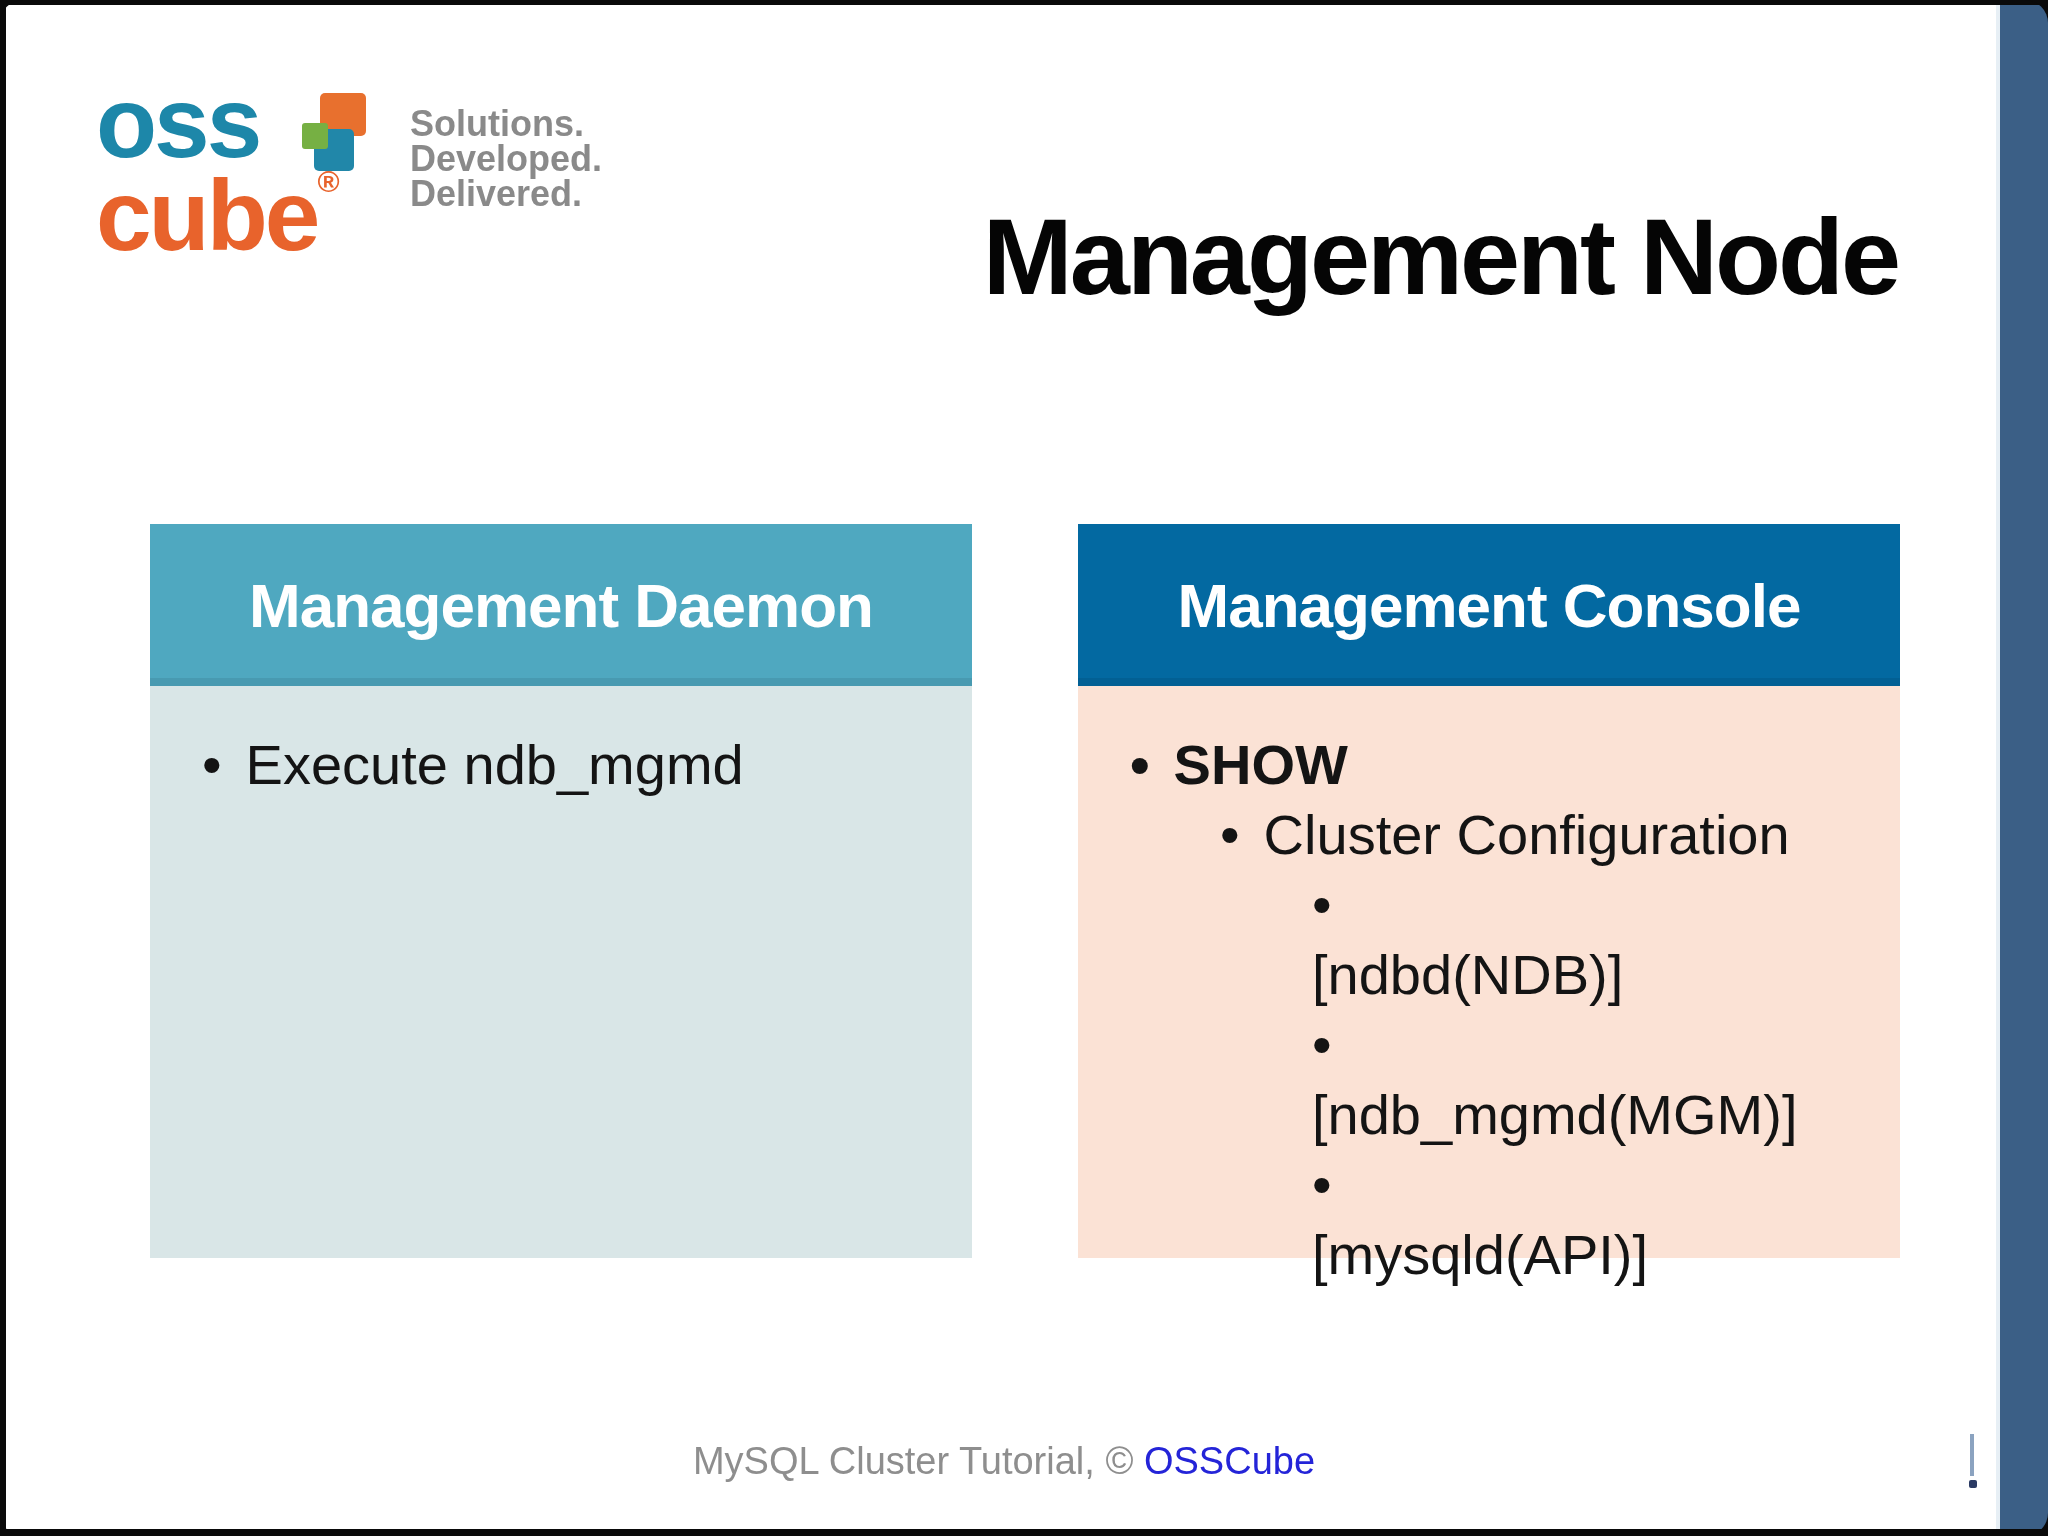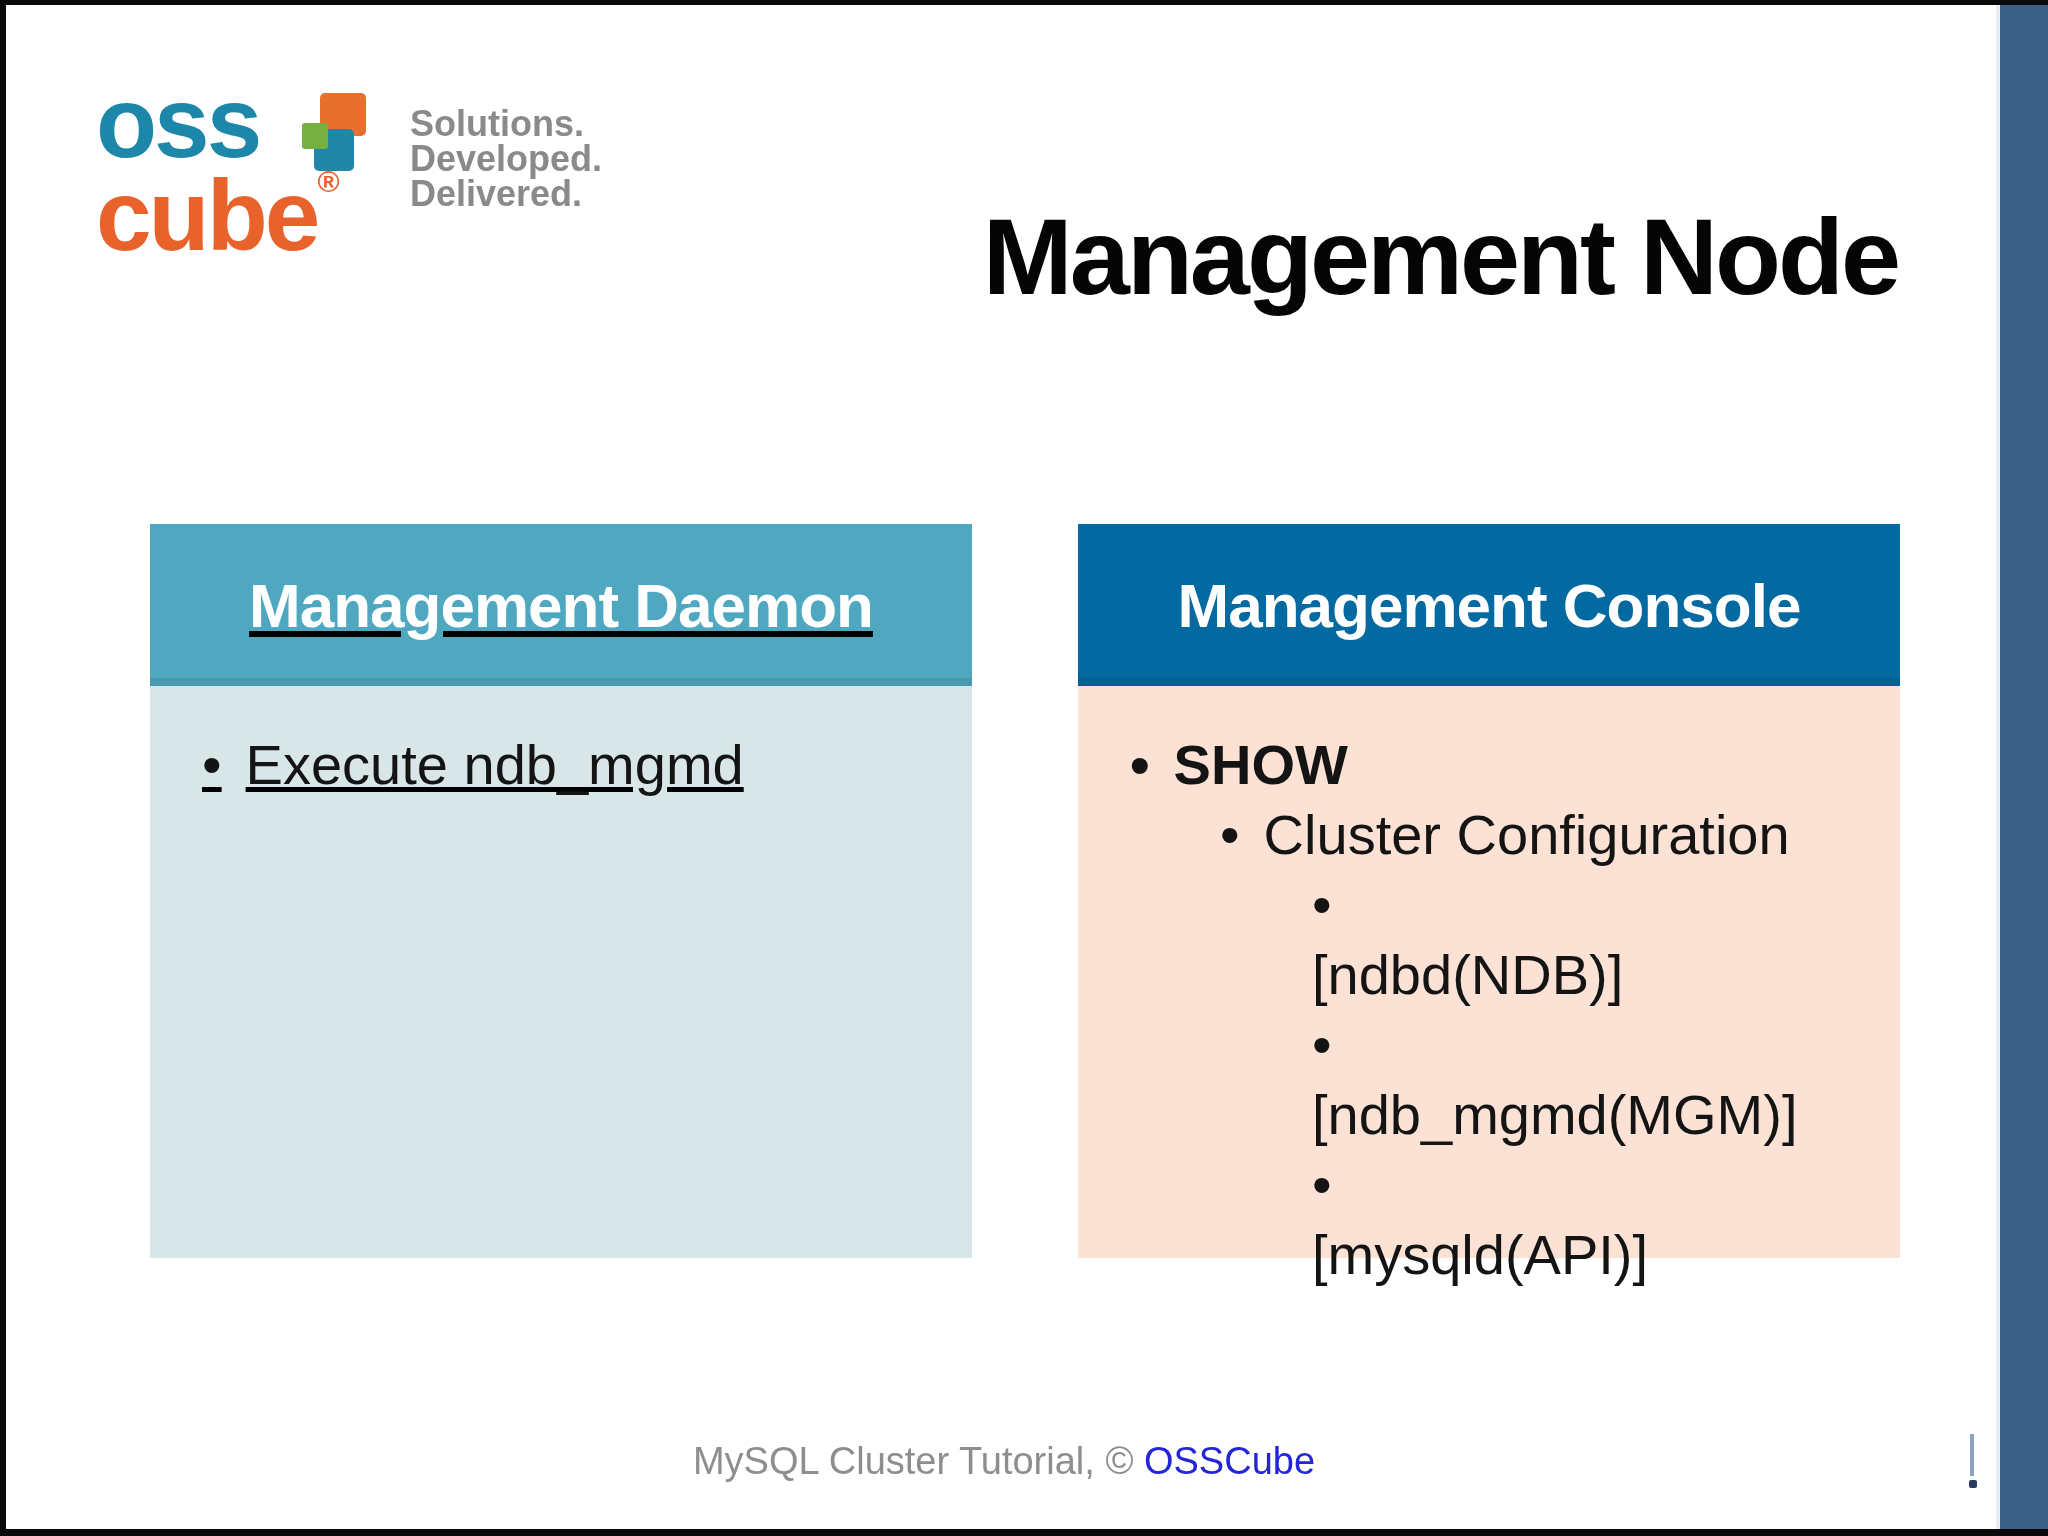--- a/index.html
+++ b/index.html
@@ -1,17 +1,17 @@
 <!DOCTYPE html>
 <html><head>
 <meta charset="utf-8">
 <style>
   html,body{margin:0;padding:0;background:#0a0a0a;}
   .stage{position:relative;width:2048px;height:1536px;background:#0a0a0a;
-         font-family:"Liberation Sans",sans-serif;overflow:hidden;}
+         font-family:"Liberation Sans",sans-serif;overflow:hidden;border-radius:23px;}
   .white-area{position:absolute;left:6px;top:5px;right:52px;bottom:7px;background:#ffffff;}
   .gap-strip{position:absolute;right:48px;top:5px;bottom:7px;width:4px;background:#e7eff5;}
   .navy-bar{position:absolute;right:0;top:5px;bottom:7px;width:48px;background:#3b5f86;}
 
   
   .logo{position:absolute;left:96px;top:88px;width:330px;height:160px;}
   .logo-oss{position:absolute;left:0;top:-16px;font-size:100px;line-height:100px;
             font-weight:bold;letter-spacing:-3px;color:#1d87a9;}
   .logo-cube{position:absolute;left:0;top:44px;font-size:100px;line-height:100px;
              font-weight:bold;letter-spacing:-3px;color:#e8632c;}
@@ -23,21 +23,21 @@
   .sq-green{left:0;top:30px;width:26px;height:26px;background:#76b043;z-index:3;border-radius:3px;}
   .tagline{position:absolute;left:314px;top:18px;font-size:36px;font-weight:bold;
            color:#8a8a8a;line-height:35px;}
 
   
   .slide-title{position:absolute;right:150px;top:194px;font-size:108px;font-weight:bold;
                letter-spacing:-3px;color:#050505;white-space:nowrap;}
 
   
   .box{position:absolute;top:524px;width:822px;height:690px;}
-  .box-left{left:150px;text-decoration:underline;}
+  .box-left{left:150px;}
   .box-right{left:1078px;}
   .box-header{height:162px;display:flex;align-items:center;justify-content:center;
               color:#ffffff;font-size:62px;font-weight:600;letter-spacing:-1px;
               box-shadow:inset 0 -8px 0 rgba(0,0,0,0.08);}
   .hdr-teal{background:#4fa8c0;}
   .hdr-orange{background:#0369a1;}
   .box-body{height:528px;padding-top:44px;font-size:56px;color:#141414;}
   .body-teal{background:#d9e6e7;}
   .body-peach{background:#fbe2d5;}
   .li{display:flex;align-items:baseline;line-height:70px;white-space:nowrap;}

